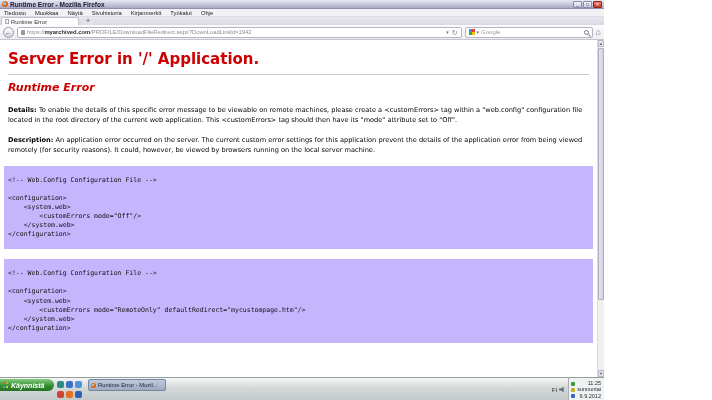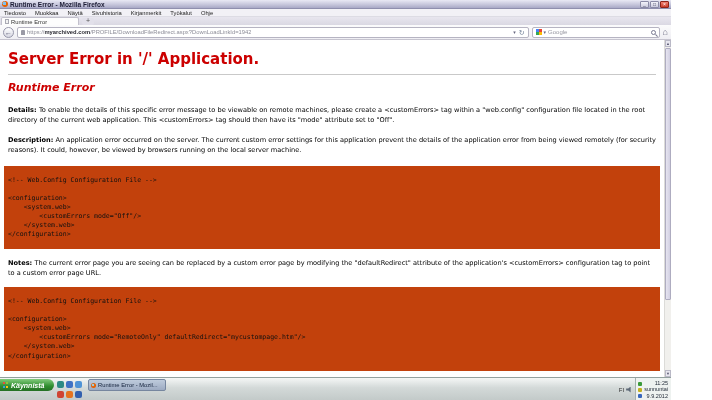--- a/index.html
+++ b/index.html
@@ -1,17 +1,17 @@
 <!DOCTYPE html>
 <html><head>
 <meta charset="utf-8">
 <style>
   * { margin:0; padding:0; box-sizing:border-box; }
   html,body { width:712px; height:400px; overflow:hidden; }
-  .screen { position:relative; width:671px; height:400px; background:#fff;
+  .screen { position:relative; width:604px; height:400px; background:#fff;
             font-family:"Liberation Sans", sans-serif; cursor:default; }
 
   
   .titlebar { position:absolute; top:0; left:0; right:0; height:9px;
     background:linear-gradient(#e9e9f4, #c7c7dc 55%, #a9a9c6);
     border-bottom:1px solid #8f8fae; display:flex; align-items:center; padding:0 2px; }
   .ff-icon { width:6px; height:6px; border-radius:50%;
     background:radial-gradient(circle at 40% 40%, #7ec0ee 0 35%, #e66000 40%); margin-right:2px; flex:none; }
   .title-text { font-size:6.5px; font-weight:bold; color:#1c1c34; white-space:nowrap; }
   .win-controls { margin-left:auto; display:flex; gap:1px; }
@@ -71,21 +71,21 @@
   .home-btn::before { content:"⌂"; }
 
   
   .content { position:absolute; top:40px; left:0; right:7px; bottom:23px; background:#fff;
     padding:6px 8px 0; overflow:hidden; font-family:"DejaVu Sans", sans-serif; }
   .err-h1 { font-size:15px; font-weight:bold; color:#cc0000; margin:4px 0 6px; }
   .err-hr { border:none; border-top:1px solid #c9c9c9; margin:0 0 6px; }
   .err-h2 { font-size:11px; font-weight:bold; font-style:italic; color:#cc0000; margin:0 0 12px; }
   .err-p { font-size:6.6px; line-height:1.5; color:#000; margin:0 0 10px; }
   .err-label { font-weight:bold; }
-  .codeblock { background:#c2410c; font-family:"DejaVu Sans Mono", monospace; font-size:6.5px;
+  .codeblock { background:#c4b5fd; font-family:"DejaVu Sans Mono", monospace; font-size:6.5px;
     line-height:1.4; color:#111; white-space:pre; padding:10px 4px; margin:4px -4px 10px; overflow:hidden; }
   .notes-p { margin-bottom:8px; }
 
   
   .scrollbar { position:absolute; top:40px; right:0; width:7px; bottom:23px;
     background:#f1f0ed; border-left:1px solid #dcdbd8; }
   .sb-arrow { position:absolute; left:0; width:6px; height:7px; background:#e8e7ef;
     border:1px solid #b9b8c6; font-size:4px; line-height:5px; text-align:center; color:#55556e; }
   .sb-up { top:0; } .sb-up::before{content:"▲";}
   .sb-down { bottom:0; } .sb-down::before{content:"▼";}
@@ -186,21 +186,20 @@
     <div class="err-h2">Runtime Error</div>
     <p class="err-p"><span class="err-label">Details: </span><span>To enable the details of this specific error message to be viewable on remote machines, please create a &lt;customErrors&gt; tag within a "web.config" configuration file located in the root directory of the current web application. This &lt;customErrors&gt; tag should then have its "mode" attribute set to "Off".</span></p>
     <p class="err-p"><span class="err-label">Description: </span><span>An application error occurred on the server. The current custom error settings for this application prevent the details of the application error from being viewed remotely (for security reasons). It could, however, be viewed by browsers running on the local server machine.</span></p>
     <div class="codeblock">&lt;!-- Web.Config Configuration File --&gt;
 
 &lt;configuration&gt;
     &lt;system.web&gt;
         &lt;customErrors mode="Off"/&gt;
     &lt;/system.web&gt;
 &lt;/configuration&gt;</div>
-    <p class="err-p notes-p"><span class="err-label">Notes: </span><span>The current error page you are seeing can be replaced by a custom error page by modifying the "defaultRedirect" attribute of the application's &lt;customErrors&gt; configuration tag to point to a custom error page URL.</span></p>
     <div class="codeblock">&lt;!-- Web.Config Configuration File --&gt;
 
 &lt;configuration&gt;
     &lt;system.web&gt;
         &lt;customErrors mode="RemoteOnly" defaultRedirect="mycustompage.htm"/&gt;
     &lt;/system.web&gt;
 &lt;/configuration&gt;</div>
   </div>
 
   <div class="scrollbar">

